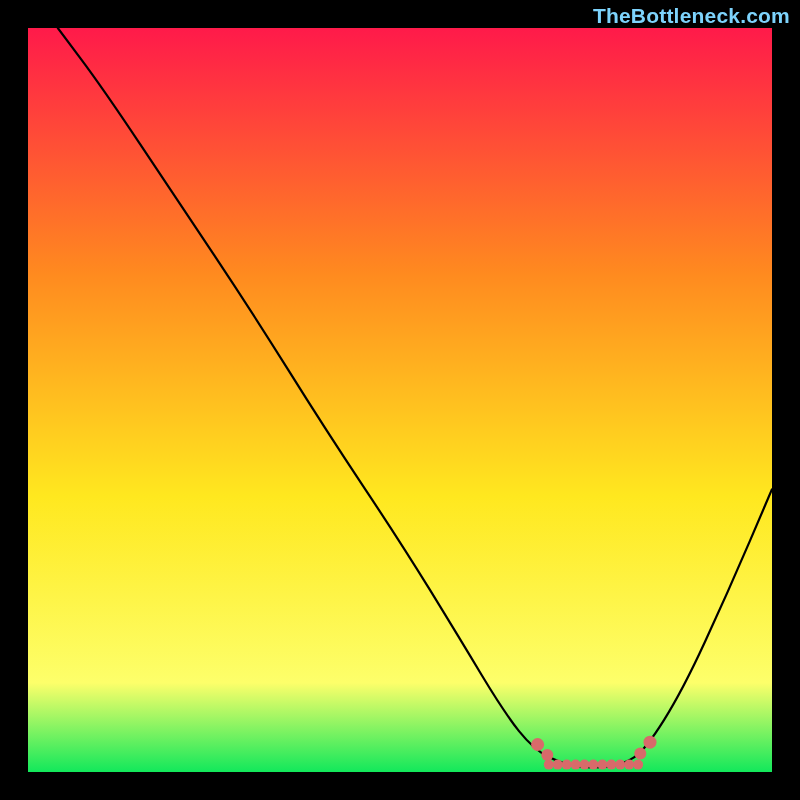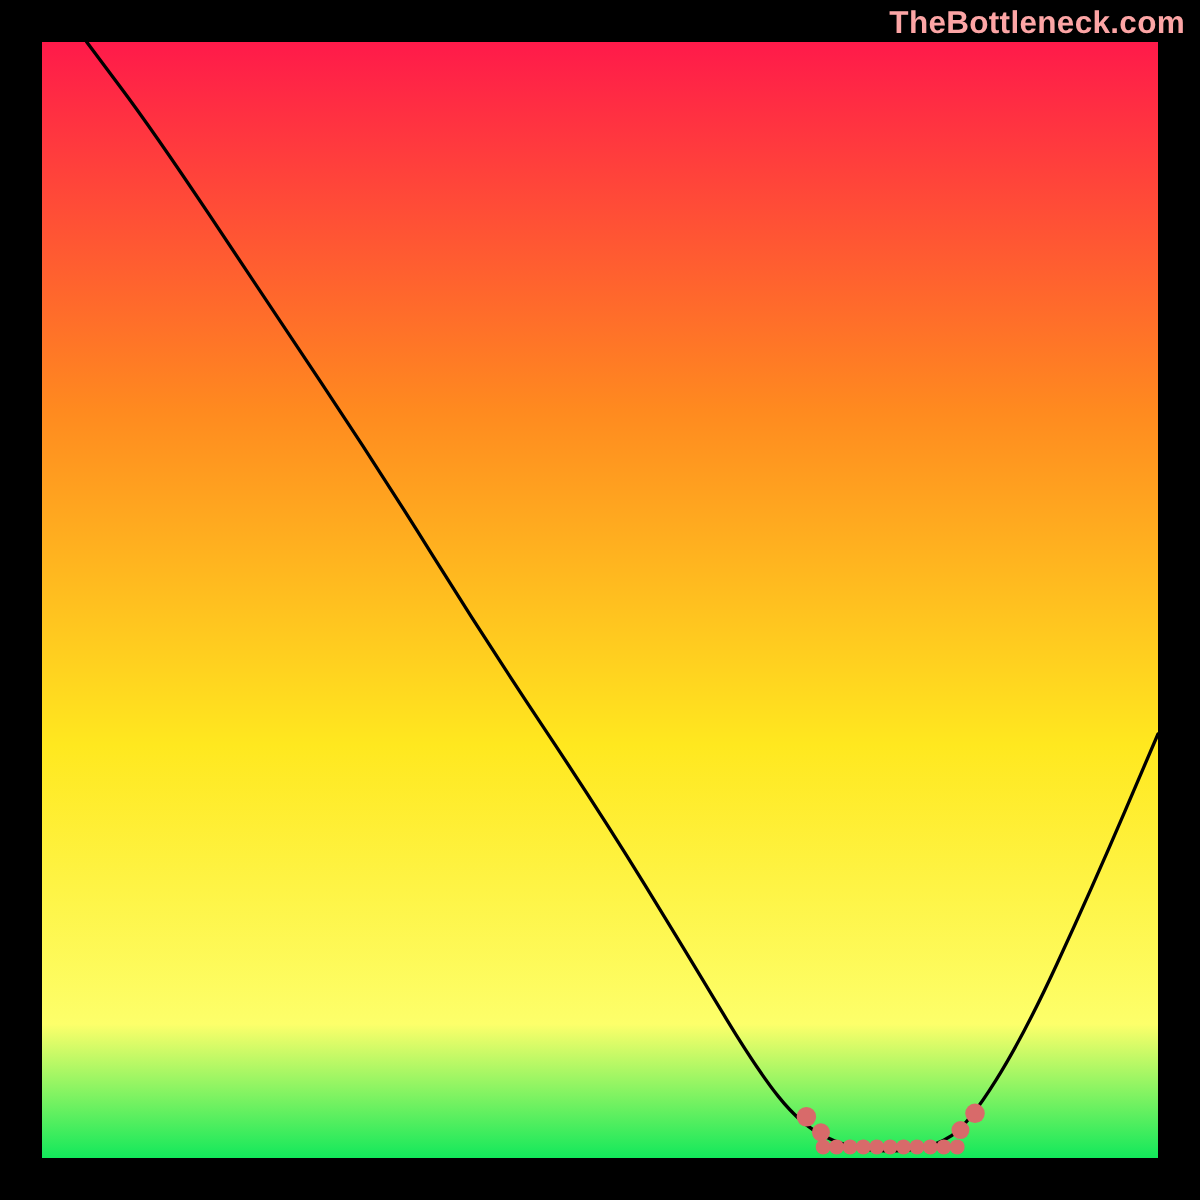--- a/index.html
+++ b/index.html
@@ -23,21 +23,21 @@
     width: 744px;
     height: 744px;
   }
   .watermark {
     position: absolute;
     top: 4px;
     right: 10px;
     font-family: Arial, Helvetica, sans-serif;
     font-size: 21px;
     font-weight: bold;
-    color: #fca5a5;
+    color: #7dd3fc;
     letter-spacing: 0.2px;
   }
   svg {
     display: block;
   }
 </style>
 </head>
 <body>
 
 <div class="chart-container">

